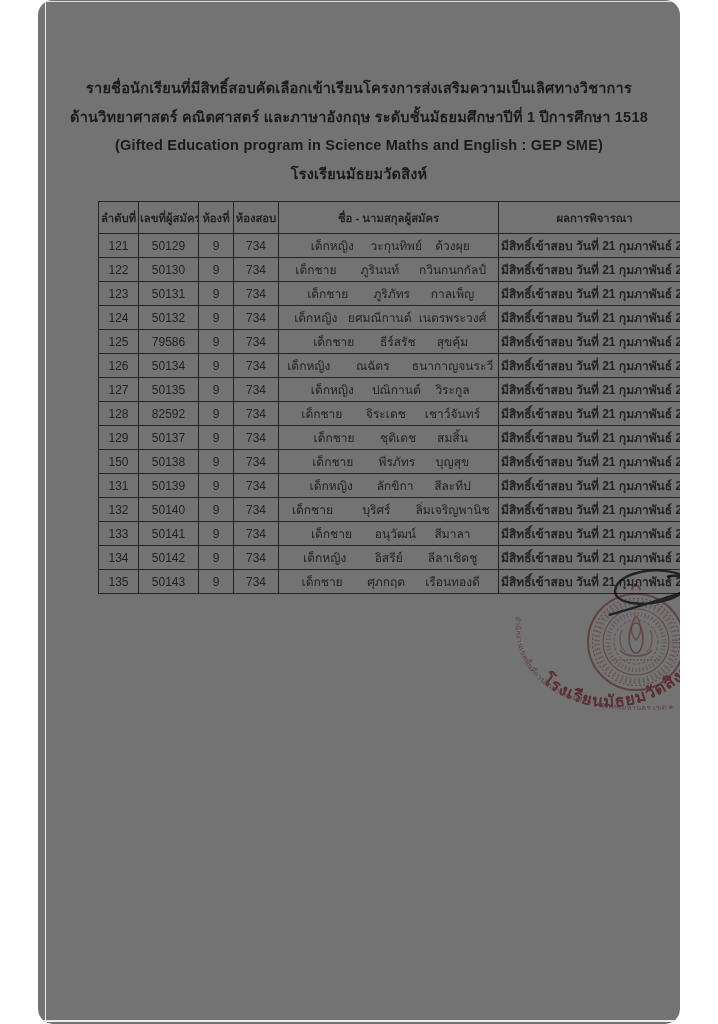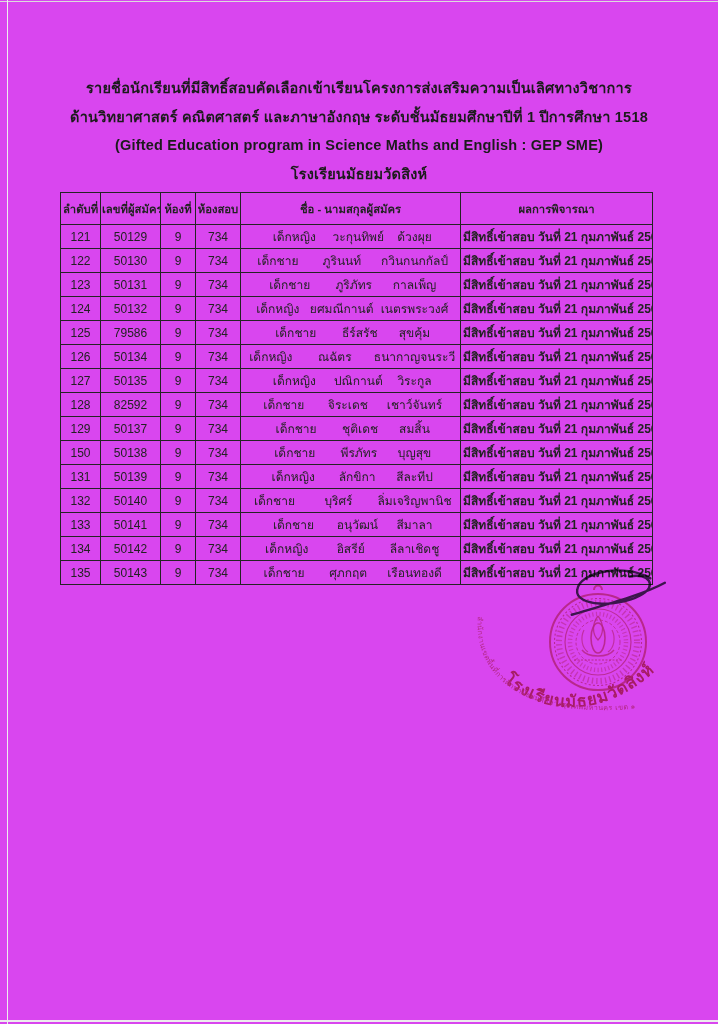--- a/index.html
+++ b/index.html
@@ -1,33 +1,34 @@
 <!DOCTYPE html>
 <html><head>
 <meta charset="utf-8">
 <style>
   html,body{margin:0;padding:0;background:#ffffff;}
   .page{
-    position:relative;width:718px;height:1024px;margin:0 auto;
-    background:#d946ef;overflow:hidden;
+    position:relative;width:642px;height:1024px;margin:0 auto;
+    background:#737373;overflow:hidden;
     font-family:"Liberation Sans","DejaVu Sans",sans-serif;
     color:#1f1f1f;
+    border-radius:15px;
   }
   .edge-top{position:absolute;top:1px;left:0;right:0;height:1px;background:#dcdcdc;}
   .edge-bottom{position:absolute;bottom:2px;left:0;right:0;height:2px;background:#ececec;}
   .edge-left{position:absolute;top:0;bottom:0;left:7px;width:1px;background:#ededed;}
 
   .titles{
     position:absolute;top:74px;left:0;width:100%;
     text-align:center;font-weight:bold;font-size:14.5px;line-height:28.5px;
     color:#1b1b1b;letter-spacing:.2px;
   }
 
   table.roster{
-    position:absolute;left:60px;top:192px;width:592px;
+    position:absolute;left:60px;top:201px;width:592px;
     border-collapse:collapse;table-layout:fixed;
   }
   table.roster th, table.roster td{
     border:1.6px solid #242424;
     font-size:11.5px;color:#222;
     overflow:hidden;white-space:nowrap;
   }
   table.roster th{
     height:31px;font-weight:bold;text-align:center;padding:0 1px;font-size:11.3px;
   }

